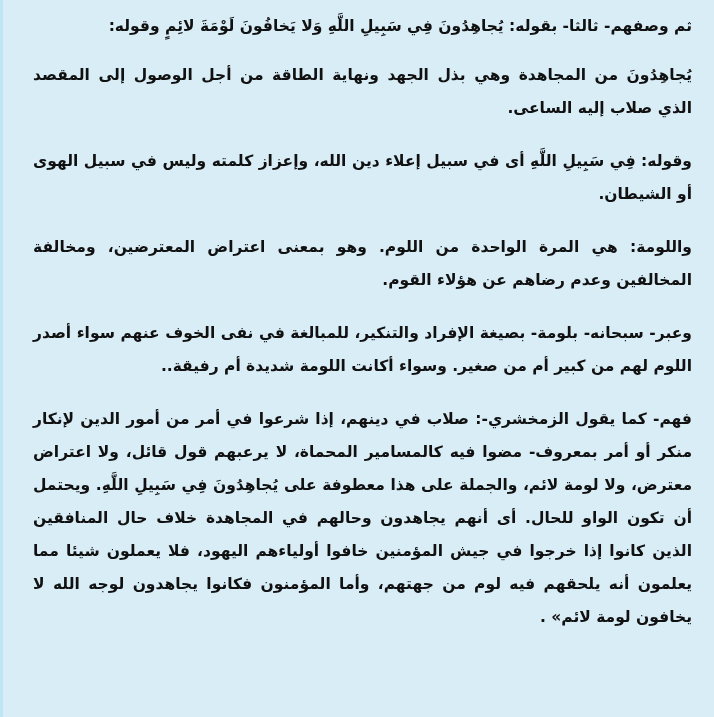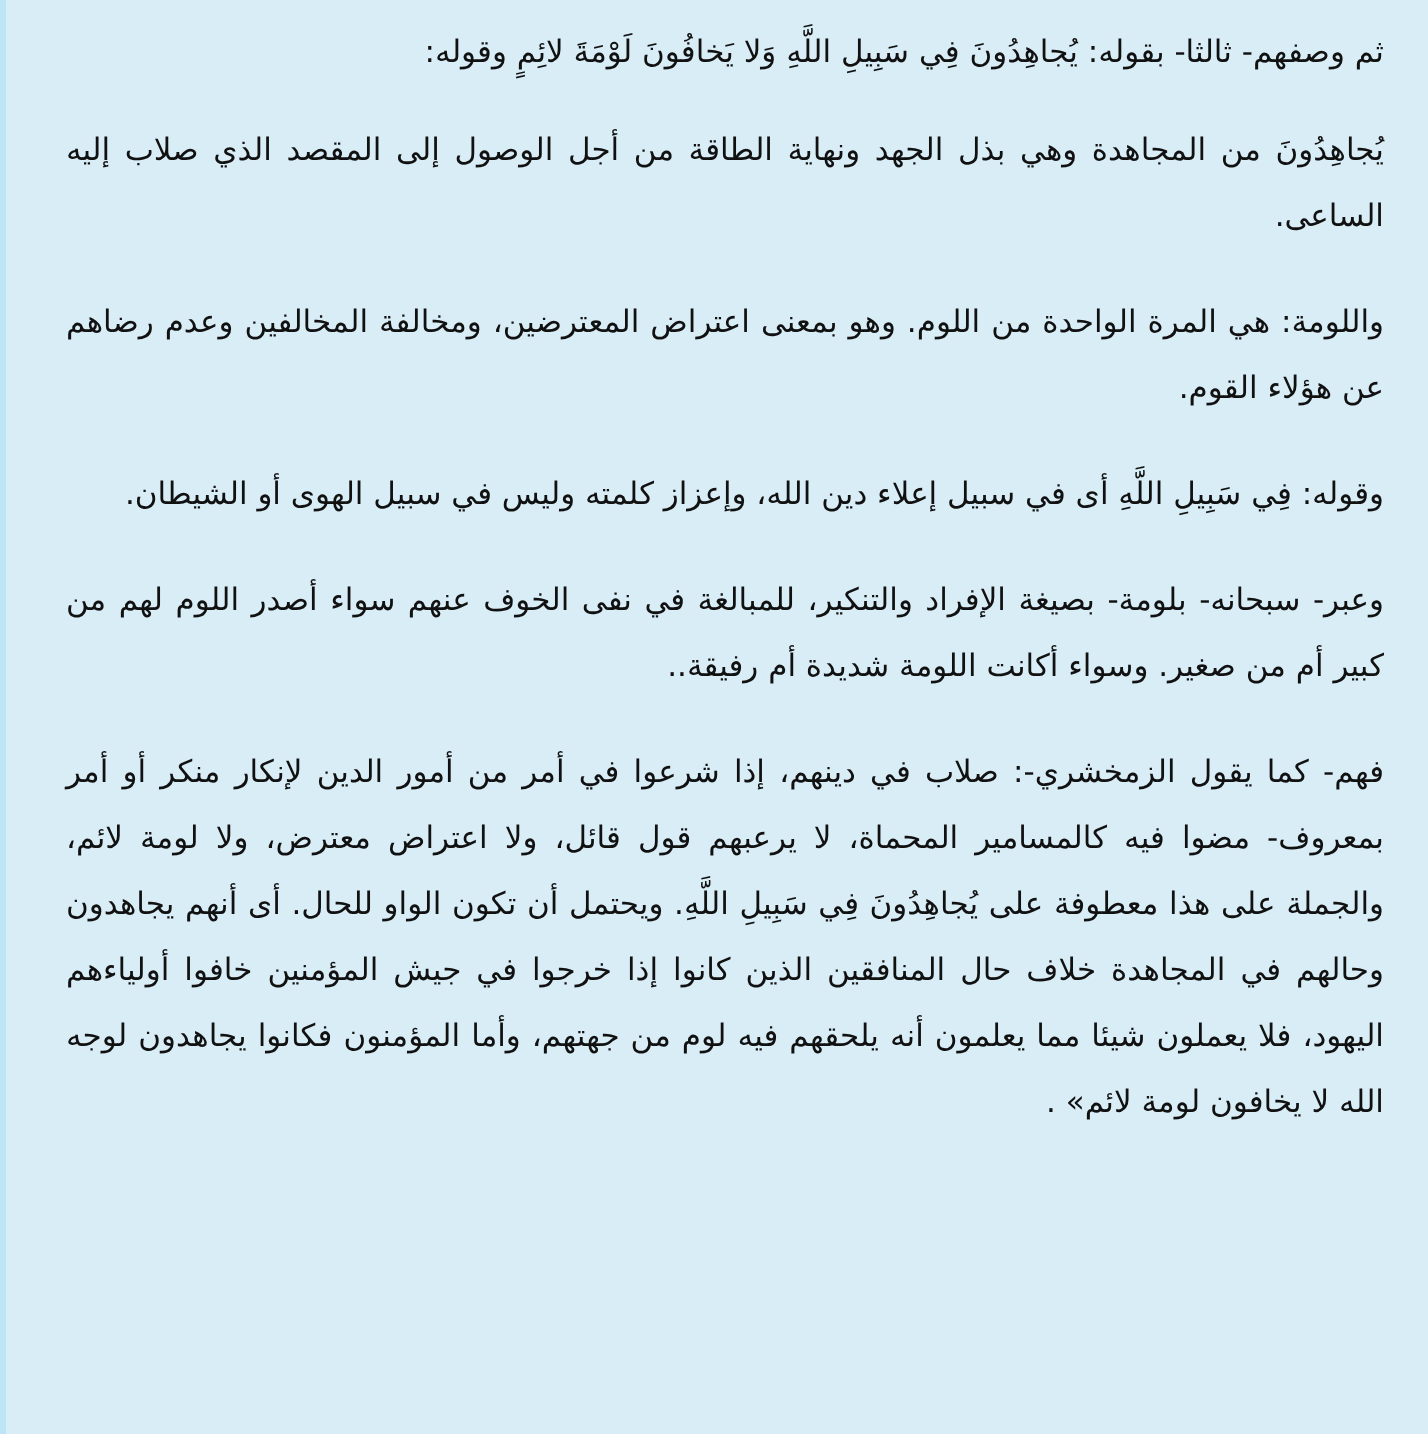--- a/index.html
+++ b/index.html
@@ -14,29 +14,29 @@
     box-sizing: border-box;
     background: #d9edf7;
     border-left: 3px solid #bde5f5;
     direction: rtl;
     padding: 10px 22px 0 30px;
     color: #111;
   }
   .para {
     margin: 0 0 20px 0;
     font-size: 15.5px;
-    font-weight: normal;
+    font-weight: bold;
     line-height: 33px;
     text-align: justify;
   }
   .para:first-child { margin-bottom: 16px; }
 </style>
 </head>
 <body>
 
 <div class="panel">
   <p class="para">ثم وصفهم- ثالثا- بقوله: يُجاهِدُونَ فِي سَبِيلِ اللَّهِ وَلا يَخافُونَ لَوْمَةَ لائِمٍ وقوله:</p>
   <p class="para">يُجاهِدُونَ من المجاهدة وهي بذل الجهد ونهاية الطاقة من أجل الوصول إلى المقصد الذي صلاب إليه الساعى.</p>
+  <p class="para">وقوله: فِي سَبِيلِ اللَّهِ أى في سبيل إعلاء دين الله، وإعزاز كلمته وليس في سبيل الهوى أو الشيطان.</p>
   <p class="para">واللومة: هي المرة الواحدة من اللوم. وهو بمعنى اعتراض المعترضين، ومخالفة المخالفين وعدم رضاهم عن هؤلاء القوم.</p>
-  <p class="para">وقوله: فِي سَبِيلِ اللَّهِ أى في سبيل إعلاء دين الله، وإعزاز كلمته وليس في سبيل الهوى أو الشيطان.</p>
   <p class="para">وعبر- سبحانه- بلومة- بصيغة الإفراد والتنكير، للمبالغة في نفى الخوف عنهم سواء أصدر اللوم لهم من كبير أم من صغير. وسواء أكانت اللومة شديدة أم رفيقة..</p>
   <p class="para">فهم- كما يقول الزمخشري-: صلاب في دينهم، إذا شرعوا في أمر من أمور الدين لإنكار منكر أو أمر بمعروف- مضوا فيه كالمسامير المحماة، لا يرعبهم قول قائل، ولا اعتراض معترض، ولا لومة لائم، والجملة على هذا معطوفة على يُجاهِدُونَ فِي سَبِيلِ اللَّهِ. ويحتمل أن تكون الواو للحال. أى أنهم يجاهدون وحالهم في المجاهدة خلاف حال المنافقين الذين كانوا إذا خرجوا في جيش المؤمنين خافوا أولياءهم اليهود، فلا يعملون شيئا مما يعلمون أنه يلحقهم فيه لوم من جهتهم، وأما المؤمنون فكانوا يجاهدون لوجه الله لا يخافون لومة لائم» .</p>
 </div>
 
 </body></html>

